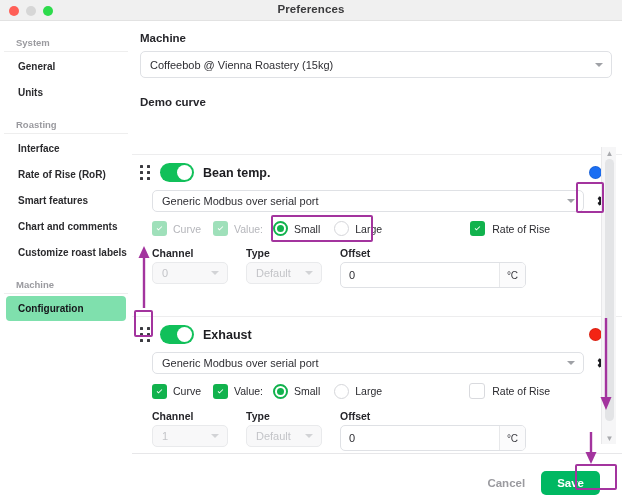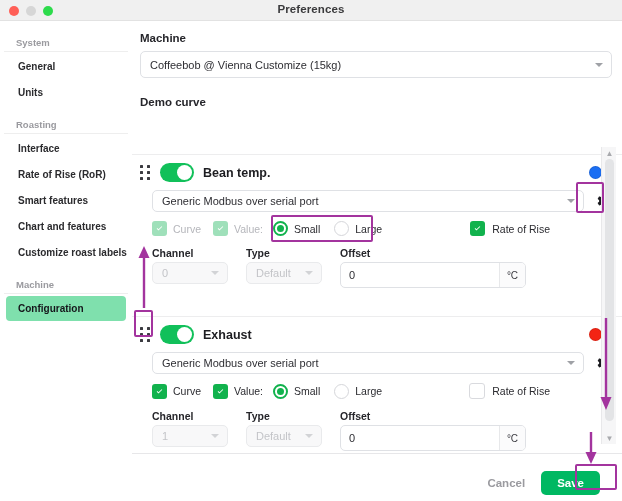--- a/index.html
+++ b/index.html
@@ -253,33 +253,33 @@
 
   <div class="sidebar">
     <div class="side-group first">System</div>
     <div class="side-item">General</div>
     <div class="side-item">Units</div>
 
     <div class="side-group" style="margin-top:10px">Roasting</div>
     <div class="side-item">Interface</div>
     <div class="side-item">Rate of Rise (RoR)</div>
     <div class="side-item">Smart features</div>
-    <div class="side-item">Chart and features</div>
+    <div class="side-item">Chart and comments</div>
     <div class="side-item">Customize roast labels</div>
 
     <div class="side-group" style="margin-top:10px">Machine</div>
     <div class="side-item active">Configuration</div>
   </div>
 
   <div class="main">
 
     <div style="position:absolute;left:8px;top:11px;width:472px;">
       <div class="section-label">Machine</div>
       <div class="combo" style="margin-top:7px;height:27px;">
-        <span>Coffeebob @ Vienna Customize (15kg)</span>
+        <span>Coffeebob @ Vienna Roastery (15kg)</span>
         <span class="caret"></span>
       </div>
     </div>
 
     <div style="position:absolute;left:8px;top:75px;width:472px;">
       <div class="section-label">Demo curve</div>
     </div>
 
     <div class="divider" style="position:absolute;left:0;top:133px;width:490px;"></div>
 

